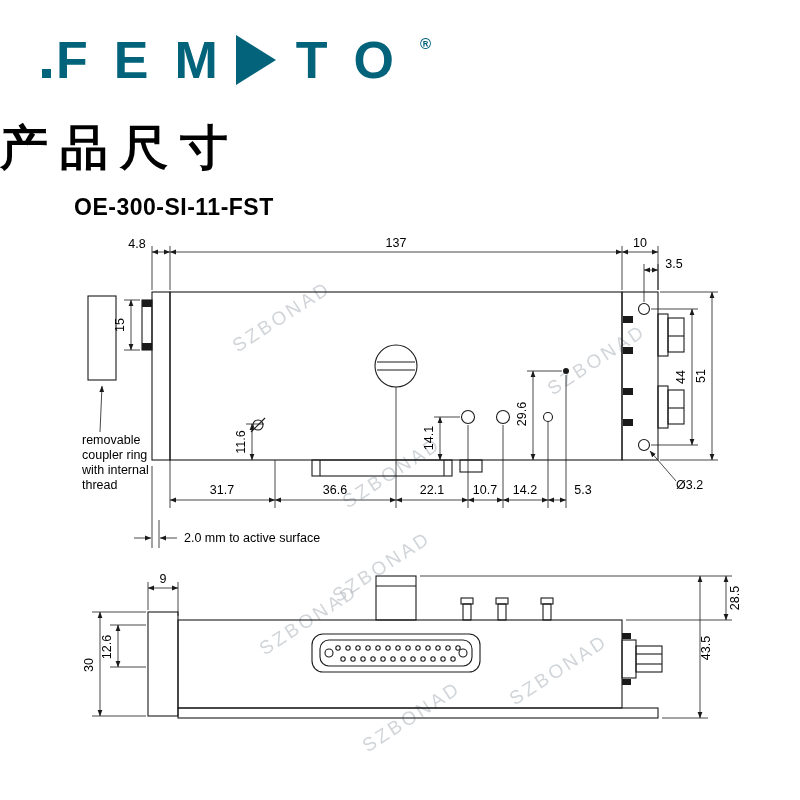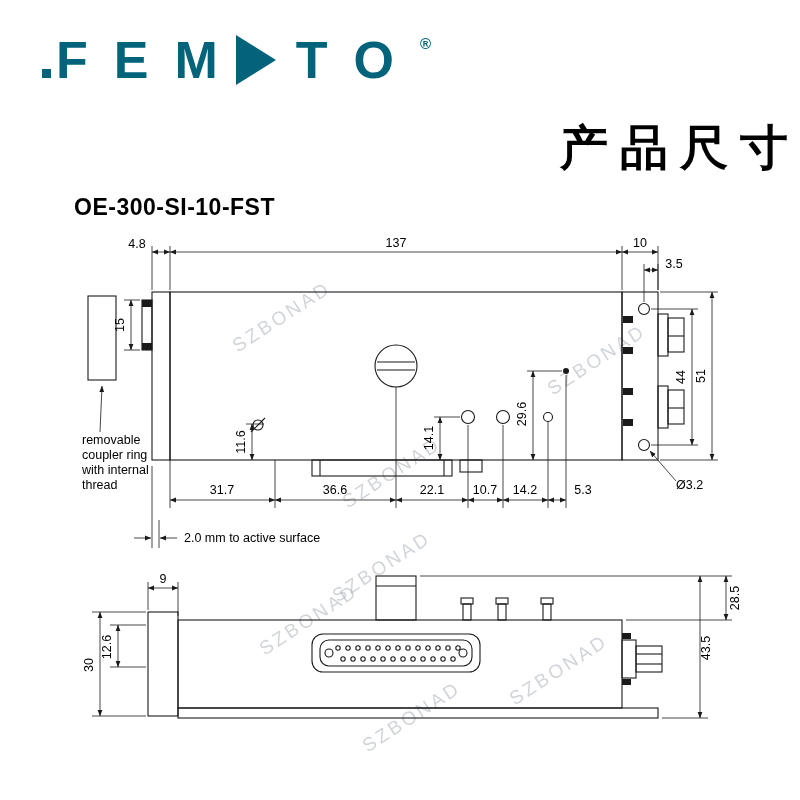--- a/index.html
+++ b/index.html
@@ -3,21 +3,21 @@
 <meta charset="utf-8">
 <style>
   html,body{margin:0;padding:0;}
   body{width:800px;height:800px;background:#fff;position:relative;overflow:hidden;font-family:"Liberation Sans",sans-serif;}
   .logo{position:absolute;left:56px;top:34px;display:flex;align-items:flex-start;color:var(--brand,#02637A);font-weight:bold;font-size:52px;line-height:1;}
   .logo .lt{margin-right:26px;}
   .logo .lt:last-of-type{margin-right:4px;}
   .logo .tri{width:0;height:0;border-top:25px solid transparent;border-bottom:25px solid transparent;border-left:40px solid var(--brand,#02637A);margin:1px 20px 0 -8px;}
   .logo .dot{position:absolute;left:-14px;bottom:8px;width:9px;height:9px;background:var(--brand,#02637A);}
   .logo .reg{font-size:15px;font-weight:bold;margin-top:2px;}
-  .title{position:absolute;top:116px;left:0;width:800px;text-align:right;font-size:48px;font-weight:bold;letter-spacing:12px;color:#000;}
+  .title{position:absolute;top:116px;left:0;width:800px;text-align:left;font-size:48px;font-weight:bold;letter-spacing:12px;color:#000;}
   .model{position:absolute;top:194px;left:74px;font-size:23px;font-weight:bold;color:#000;letter-spacing:.5px;}
   svg.drawing{position:absolute;left:0;top:0;}
   .ln{stroke:#1a1a1a;stroke-width:1.1;fill:none;}
   .fl{fill:#1a1a1a;stroke:none;}
   .dim{stroke:#1a1a1a;stroke-width:.8;fill:none;}
   .dt{font-size:12.5px;fill:#000;font-family:"Liberation Sans",sans-serif;}
   .wm{font-size:19px;fill:#b4bac0;opacity:.6;letter-spacing:3px;font-family:"Liberation Sans",sans-serif;}
 </style>
 </head>
 <body>
@@ -27,21 +27,21 @@
   <span class="lt">F</span>
   <span class="lt">E</span>
   <span class="lt">M</span>
   <span class="tri"></span>
   <span class="lt">T</span>
   <span class="lt">O</span>
   <span class="reg">®</span>
 </div>
 
 <div class="title">产品尺寸</div>
-<div class="model">OE-300-SI-10-FST</div>
+<div class="model">OE-300-SI-11-FST</div>
 
 <svg class="drawing" width="800" height="800" viewBox="0 0 800 800">
   <defs>
     <marker id="ar" viewBox="0 0 10 10" refX="9.5" refY="5" markerWidth="8" markerHeight="8" orient="auto-start-reverse">
       <path d="M0,1.2 L10,5 L0,8.8 z" fill="#1a1a1a"></path>
     </marker>
   </defs>
 
   <g>
     <text class="wm" x="285" y="322" text-anchor="middle" transform="rotate(-33 285 322)">SZBONAD</text>

